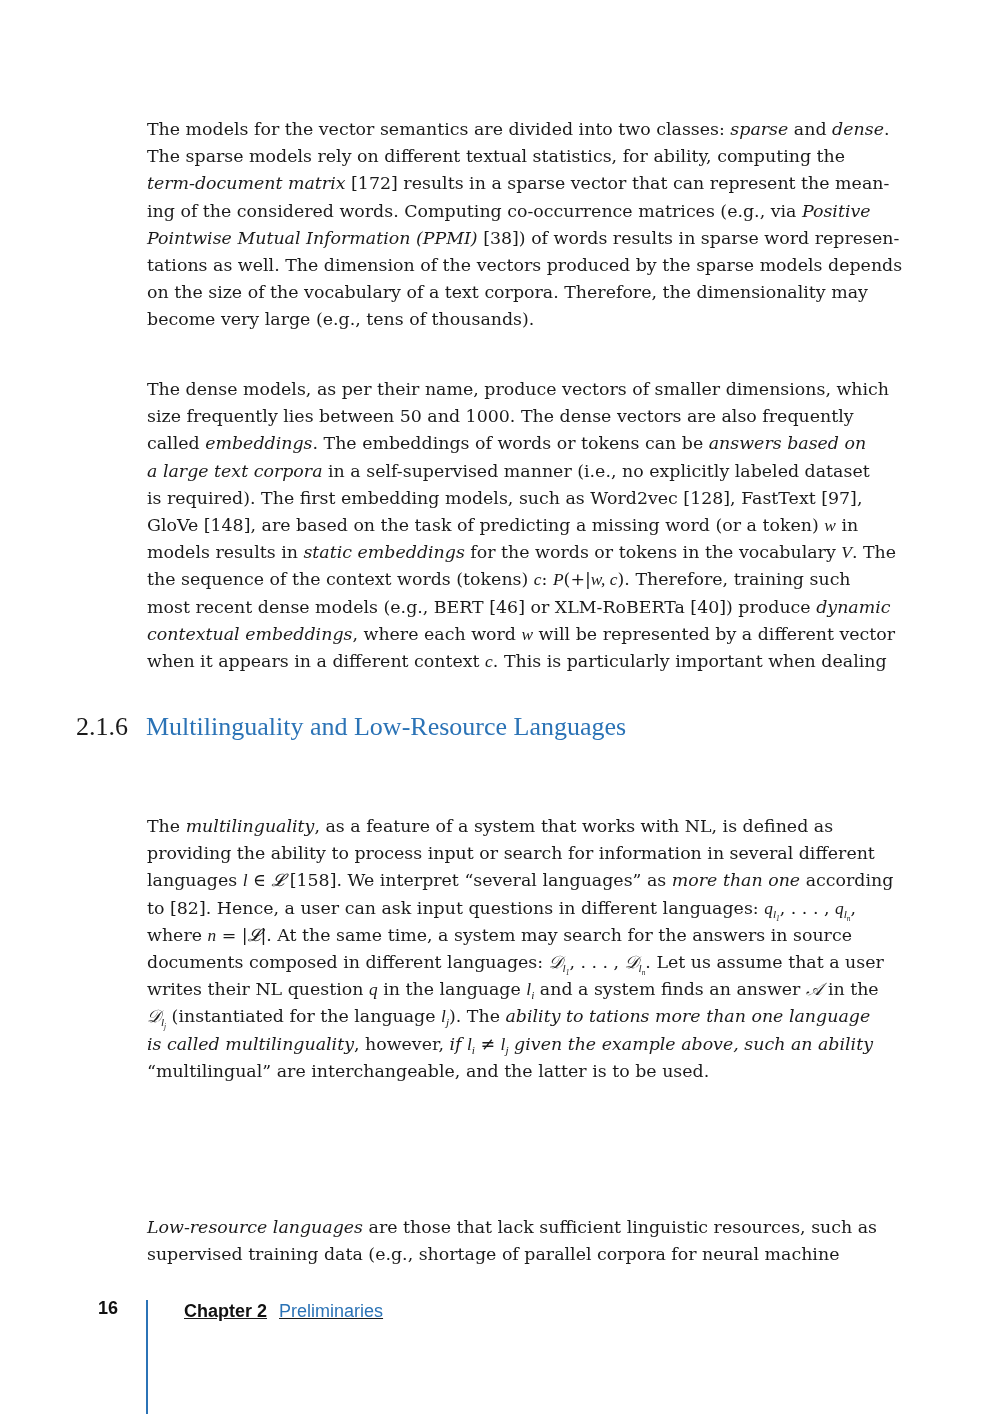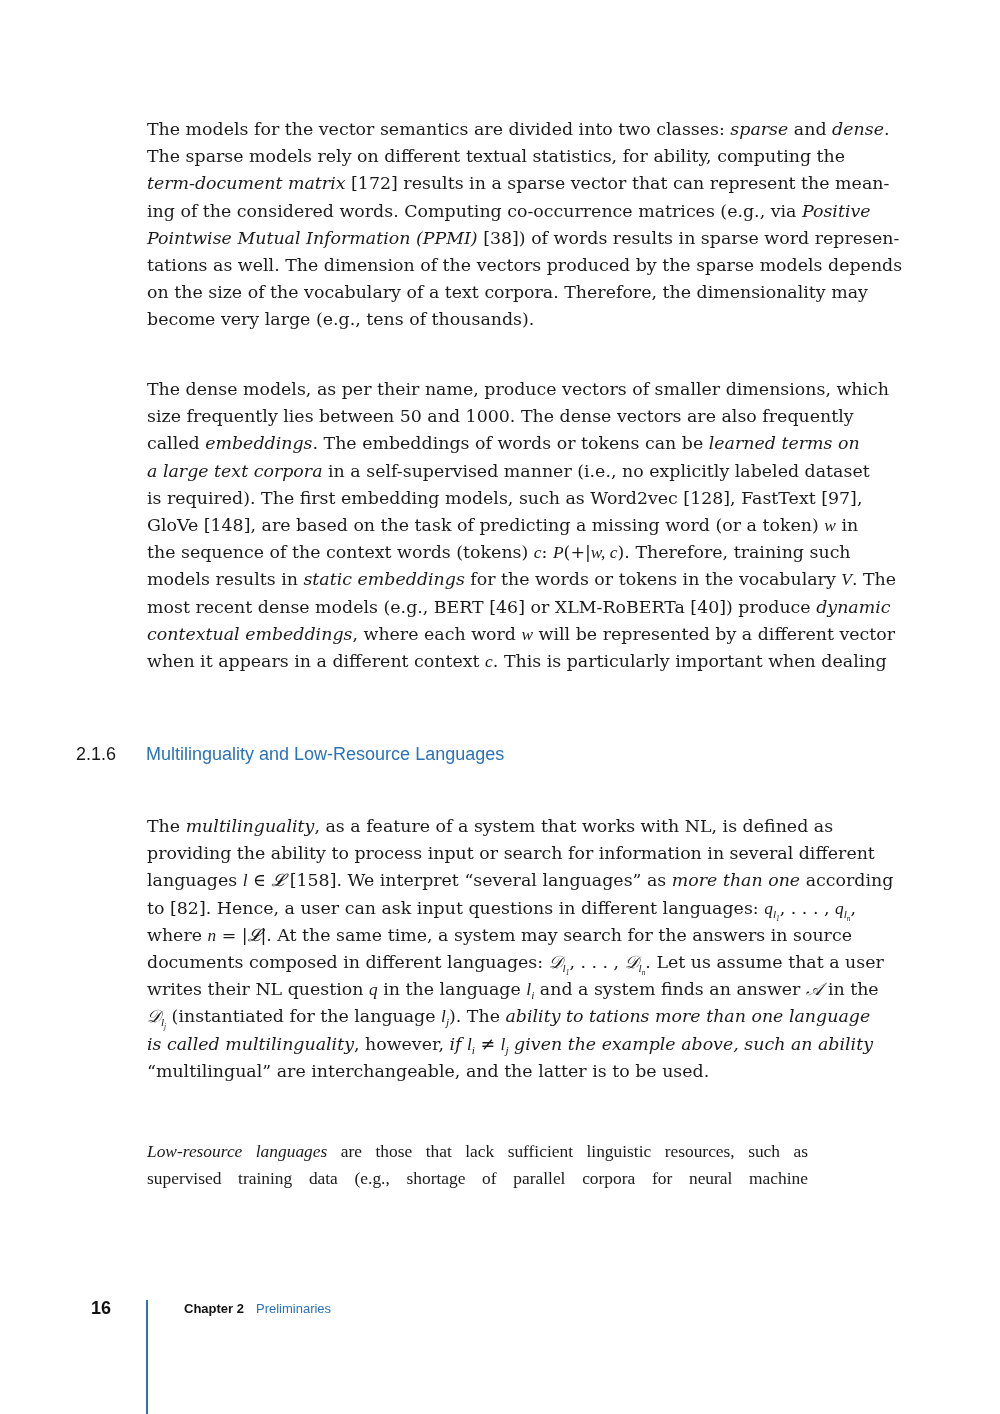--- a/index.html
+++ b/index.html
@@ -4,29 +4,29 @@
 <style>
   html, body { margin:0; padding:0; background:#ffffff; }
   body { width:1000px; height:1414px; position:relative; overflow:hidden; color:#1a1a1a; }
   .page { position:absolute; left:0; top:0; width:1000px; height:1414px; }
   .para { position:absolute; left:147px; width:661px; font-family:"DejaVu Serif","Liberation Serif",serif; font-size:17.4px; line-height:27.2px; text-align:justify; color:#1b1b1b; }
   .para i, .para em { font-style:italic; }
   .math { font-family:"Liberation Serif","DejaVu Serif",serif; font-style:italic; }
   #p1 { top:116px; }
   #p2 { top:376px; }
   #p3 { top:813px; }
-  #p4 { top:1138px;font-family:Liberation Serif, serif; }
+  #p4 { top:1214px; }
   .para .ln { display:block; text-align-last:justify; white-space:nowrap; }
   .para .ln.last { text-align-last:left; }
-  .section { position:absolute; left:76px; top:744px; font-family:Liberation Sans, sans-serif; font-size:18px; white-space:nowrap; }
+  .section { position:absolute; left:76px; top:712px; font-family:Liberation Serif, serif; font-size:26px; white-space:nowrap; }
   .section .num { color:#1a1a1a; display:inline-block; width:70px; }
   .section .title { color:#2b73b6; }
-  .footer-num { position:absolute; left:91px; top:1298px; font-family:"Liberation Sans","DejaVu Sans",sans-serif; font-weight:bold; font-size:18px; color:#111; }
+  .footer-num { position:absolute; left:98px; top:1298px; font-family:"Liberation Sans","DejaVu Sans",sans-serif; font-weight:bold; font-size:18px; color:#111; }
   .footer-rule { position:absolute; left:146px; top:1300px; width:2px; height:114px; background:#2b73b6; }
-  .footer-chapter { position:absolute; left:184px; top:1301px; font-family:"Liberation Sans","DejaVu Sans",sans-serif; font-size:13px; white-space:nowrap; }
+  .footer-chapter { position:absolute; left:184px; top:1301px; font-family:"Liberation Sans","DejaVu Sans",sans-serif; font-size:18px; white-space:nowrap;text-decoration:underline; }
   .footer-chapter .ch { font-weight:bold; color:#111; margin-right:12px; }
   .footer-chapter .nm { color:#2b73b6; }
   sub { font-size:0.65em; vertical-align:-0.35em; line-height:0; }
 </style>
 </head>
 <body>
 
 <div class="page">
 
   <div class="para" id="p1">
@@ -36,26 +36,26 @@
     <span class="ln">ing of the considered words. Computing co-occurrence matrices (e.g., via <i>Positive</i></span>
     <span class="ln"><i>Pointwise Mutual Information (PPMI)</i> [38]) of words results in sparse word represen-</span>
     <span class="ln">tations as well. The dimension of the vectors produced by the sparse models depends</span>
     <span class="ln">on the size of the vocabulary of a text corpora. Therefore, the dimensionality may</span>
     <span class="ln last">become very large (e.g., tens of thousands).</span>
   </div>
 
   <div class="para" id="p2">
     <span class="ln">The dense models, as per their name, produce vectors of smaller dimensions, which</span>
     <span class="ln">size frequently lies between 50 and 1000. The dense vectors are also frequently</span>
-    <span class="ln">called <i>embeddings</i>. The embeddings of words or tokens can be <i>learned terms on</i></span>
+    <span class="ln">called <i>embeddings</i>. The embeddings of words or tokens can be <i>answers based on</i></span>
     <span class="ln"><i>a large text corpora</i> in a self-supervised manner (i.e., no explicitly labeled dataset</span>
     <span class="ln">is required). The first embedding models, such as Word2vec [128], FastText [97],</span>
     <span class="ln">GloVe [148], are based on the task of predicting a missing word (or a token) <span class="math">w</span> in</span>
+    <span class="ln">models results in <i>static embeddings</i> for the words or tokens in the vocabulary <span class="math">V</span>. The</span>
     <span class="ln">the sequence of the context words (tokens) <span class="math">c</span>: <span class="math">P</span>(+|<span class="math">w, c</span>). Therefore, training such</span>
-    <span class="ln">models results in <i>static embeddings</i> for the words or tokens in the vocabulary <span class="math">V</span>. The</span>
     <span class="ln">most recent dense models (e.g., BERT [46] or XLM-RoBERTa [40]) produce <i>dynamic</i></span>
     <span class="ln"><i>contextual embeddings</i>, where each word <span class="math">w</span> will be represented by a different vector</span>
     <span class="ln">when it appears in a different context <span class="math">c</span>. This is particularly important when dealing</span>
   </div>
 
   <div class="section">
     <span class="num">2.1.6</span><span class="title">Multilinguality and Low-Resource Languages</span>
   </div>
 
   <div class="para" id="p3">

